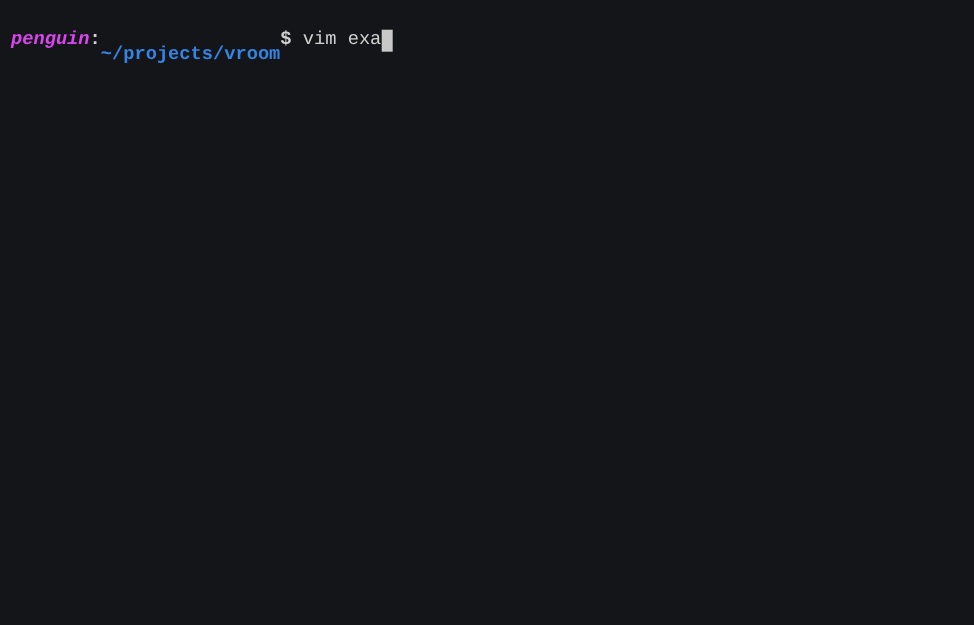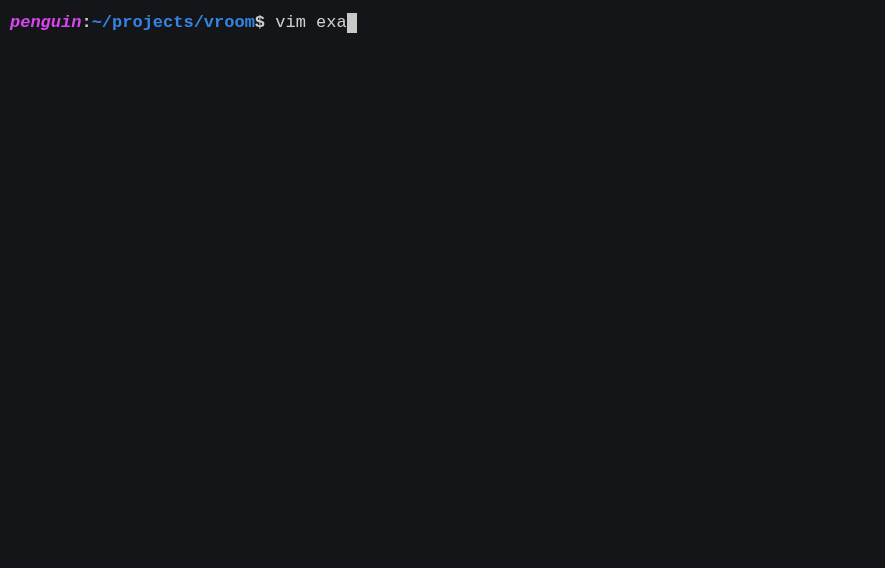--- a/index.html
+++ b/index.html
@@ -25,20 +25,21 @@
     }
     .hostname {
       color: #d946ef;
       font-style: italic;
     }
     .colon {
       color: #d0d0d0;
     }
     .path {
       color: #3584e4;
+      margin-top: 28px;
     }
     .dollar {
       color: #d0d0d0;
     }
     .command {
       color: #d0d0d0;
       font-weight: normal;
       text-align: right;
     }
     .cursor {

